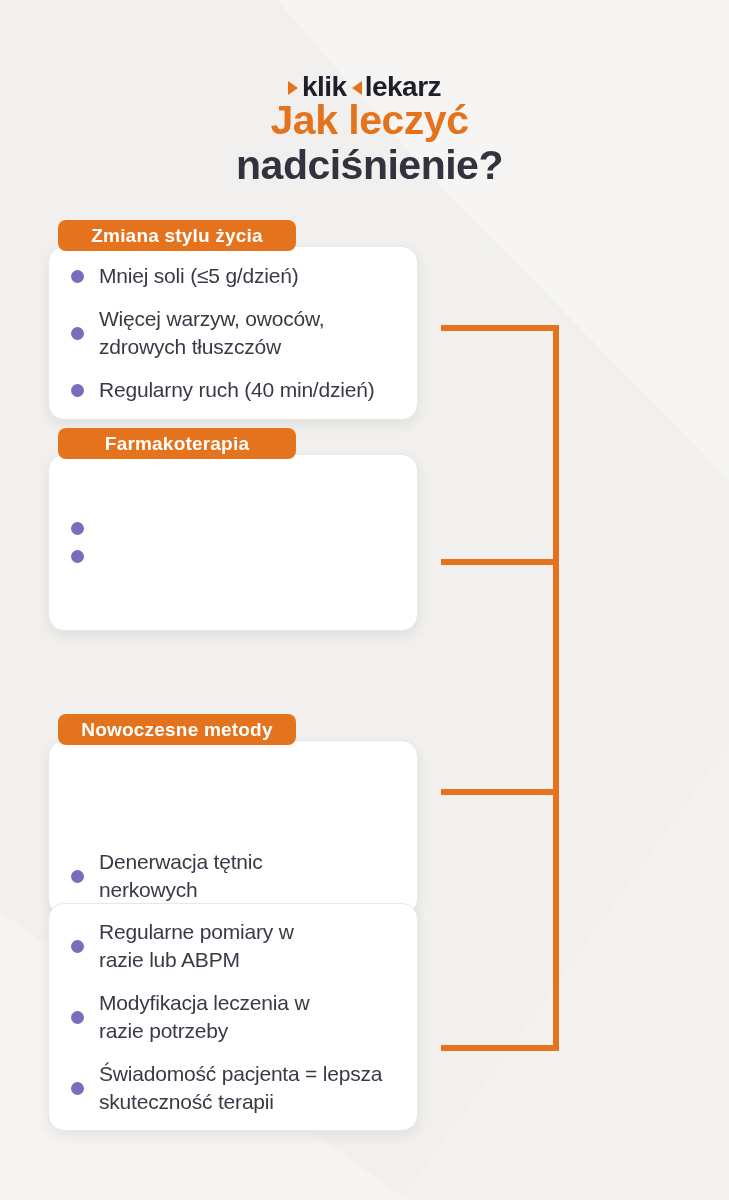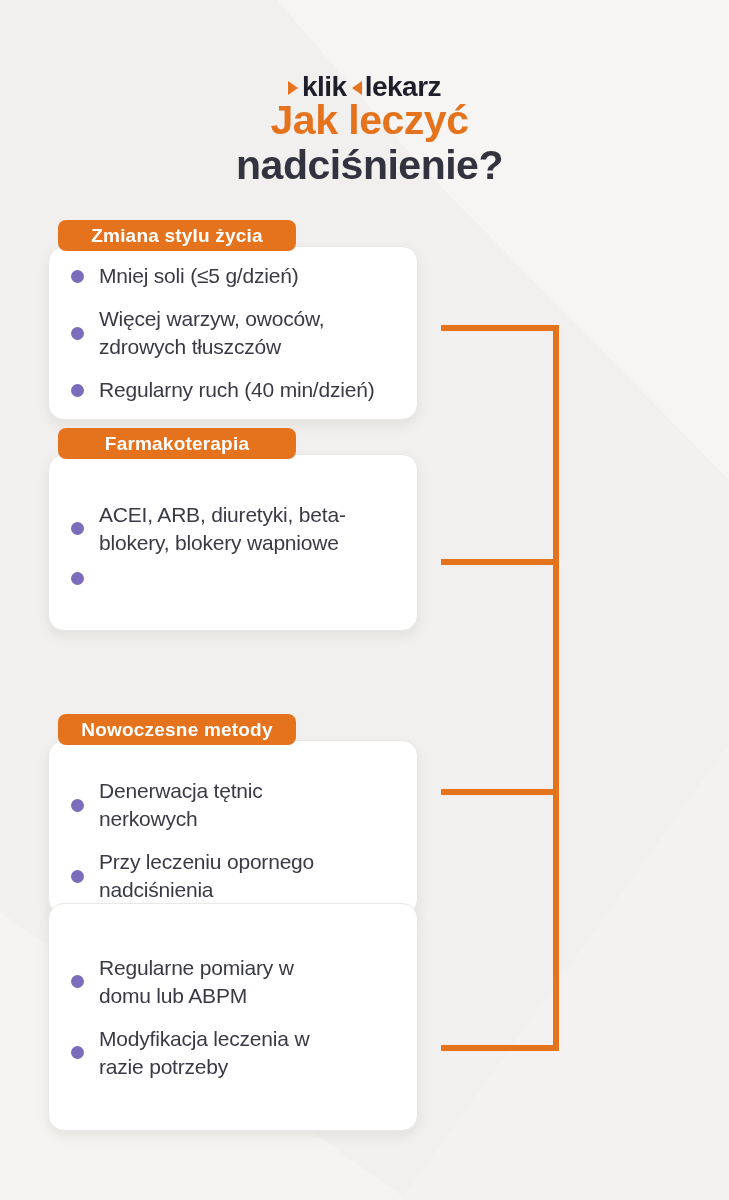--- a/index.html
+++ b/index.html
@@ -165,58 +165,56 @@
         </ul>
     </div>
   </div>
 
   <div class="section section-2">
     <div class="badge">Farmakoterapia</div>
     <div class="card card-2">
       <ul class="bullet-list">
           <li>
             <span class="bullet"></span>
-            <span class="item-text">ACEI, ARB, diuretyki, beta-
-blokery, blokery wapniowe</span>
           </li>
           <li>
             <span class="bullet"></span>
           </li>
         </ul>
     </div>
   </div>
 
   <div class="section section-3">
     <div class="badge">Nowoczesne metody</div>
     <div class="card card-3">
       <ul class="bullet-list">
           <li>
             <span class="bullet"></span>
             <span class="item-text">Denerwacja tętnic
 nerkowych</span>
           </li>
-          <li>
-            <span class="bullet"></span>
-            <span class="item-text">Przy leczeniu opornego
-nadciśnienia</span>
-          </li>
         </ul>
     </div>
   </div>
 
   <div class="section section-4">
     <div class="card card-4">
       <ul class="bullet-list">
           <li>
             <span class="bullet"></span>
             <span class="item-text">Regularne pomiary w
-domu lub ABPM</span>
+razie lub ABPM</span>
           </li>
           <li>
             <span class="bullet"></span>
             <span class="item-text">Modyfikacja leczenia w
 razie potrzeby</span>
           </li>
+          <li>
+            <span class="bullet"></span>
+            <span class="item-text">Świadomość pacjenta = lepsza
+skuteczność terapii</span>
+          </li>
         </ul>
     </div>
   </div>
 
 </div>
 
 </body></html>

